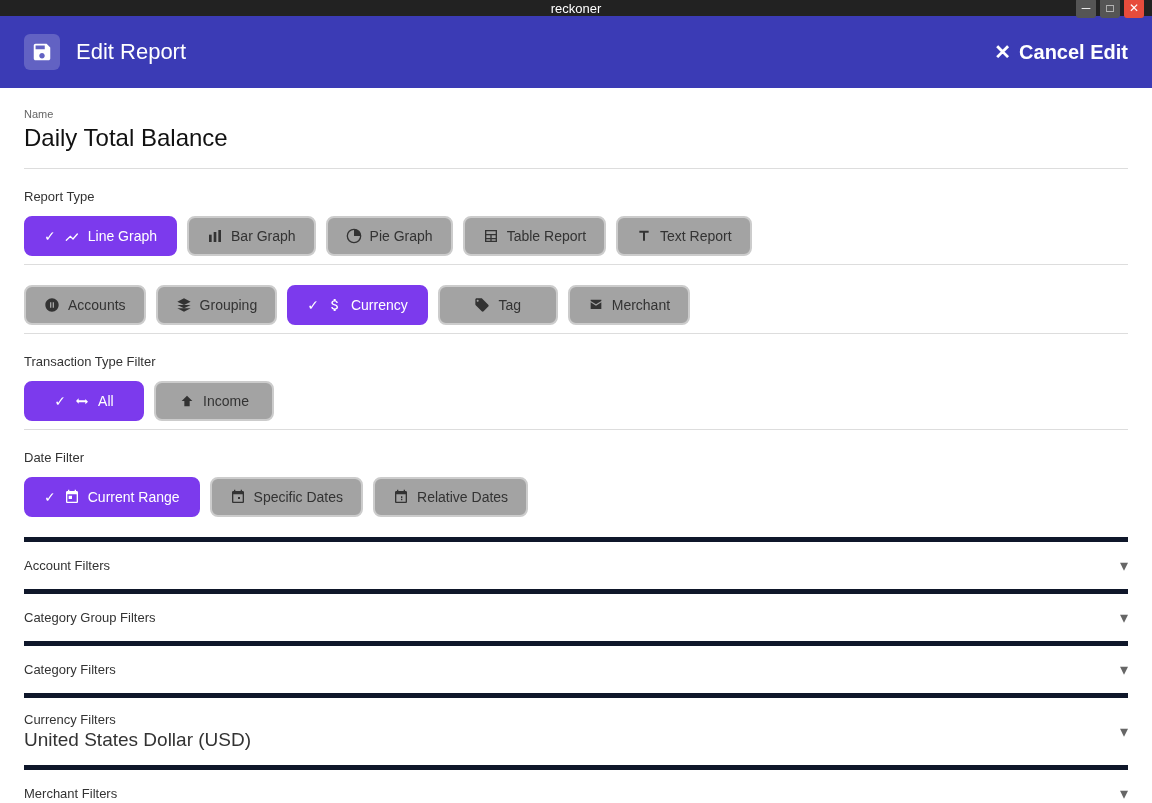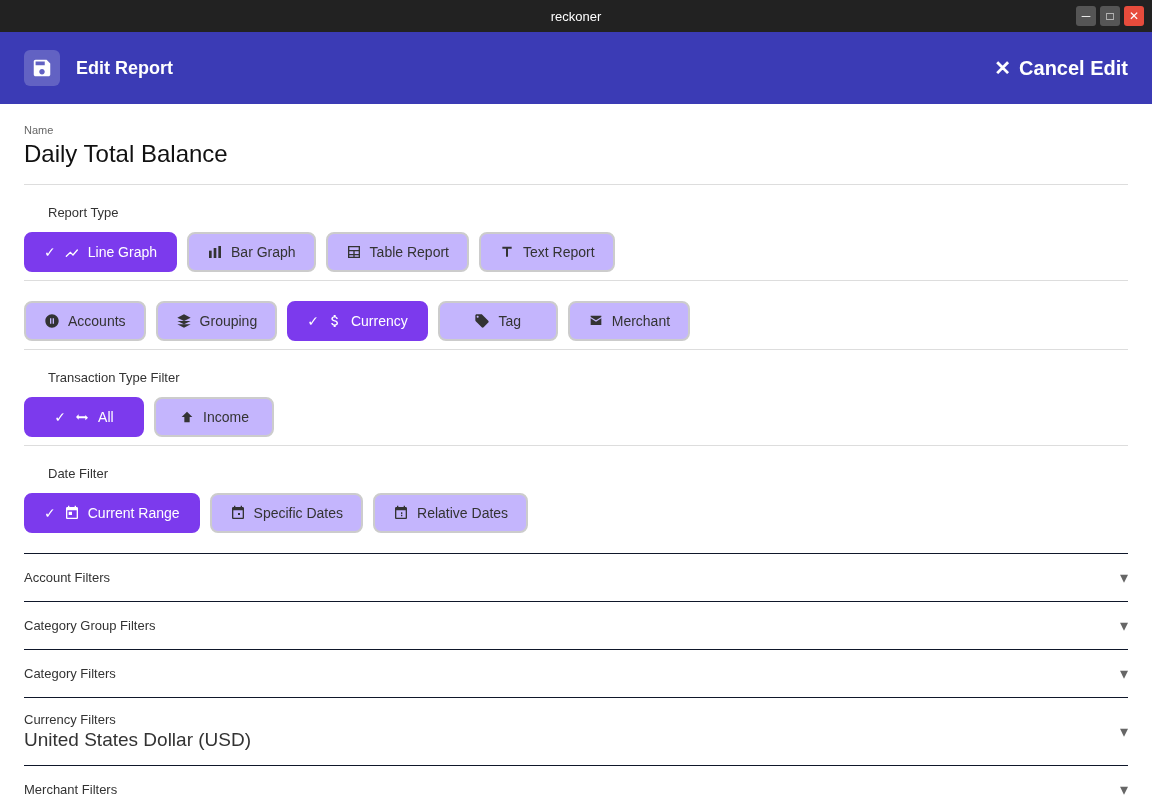--- a/index.html
+++ b/index.html
@@ -1,21 +1,21 @@
 <!DOCTYPE html>
 <html><head>
   <meta charset="utf-8">
   <style>
     * { box-sizing: border-box; margin: 0; padding: 0; }
     body { font-family: -apple-system, BlinkMacSystemFont, 'Segoe UI', sans-serif; background: #f0f0f0; }
 
     .titlebar {
       background: #222;
       color: white;
-      height: 32px;
+      height: 16px;
       display: flex;
       align-items: center;
       justify-content: center;
       position: relative;
       font-size: 13px;
     }
     .titlebar-controls {
       position: absolute;
       right: 8px;
       display: flex;
@@ -54,22 +54,22 @@
       width: 36px;
       height: 36px;
       background: rgba(255,255,255,0.2);
       border-radius: 6px;
       display: flex;
       align-items: center;
       justify-content: center;
       font-size: 20px;
     }
     .header-title {
-      font-size: 18px;
-      font-weight: 700;
+      font-size: 22px;
+      font-weight: 400;
     }
     .header-cancel {
       display: flex;
       align-items: center;
       gap: 8px;
       font-size: 20px;
       font-weight: 600;
       cursor: pointer;
       background: none;
       border: none;
@@ -98,38 +98,37 @@
       border: none;
       border-top: 1px solid #ddd;
       margin: 8px 0 16px 0;
     }
 
     .section-label {
       font-size: 13px;
       color: #333;
       margin-bottom: 12px;
       font-weight: 400;
-      margin-left: 24px;
     }
 
     .btn-group {
       display: flex;
       flex-wrap: wrap;
       gap: 10px;
       margin-bottom: 8px;
     }
 
     .option-btn {
       display: flex;
       align-items: center;
       gap: 8px;
       padding: 10px 18px;
       border: 2px solid #ccc;
       border-radius: 8px;
-      background: #c4b5fd;
+      background: #a3a3a3;
       cursor: pointer;
       font-size: 14px;
       font-weight: 500;
       color: #333;
       min-width: 120px;
       justify-content: center;
     }
     .option-btn.selected {
       background: #7c3aed;
       border-color: #7c3aed;
@@ -137,21 +136,21 @@
     }
     .option-btn .check-icon {
       font-size: 14px;
     }
 
     .section-row {
       margin-bottom: 20px;
     }
 
     .collapse-section {
-      border-top: 1px solid #0f172a;
+      border-top: 5px solid #0f172a;
       padding: 14px 0;
       display: flex;
       align-items: center;
       justify-content: space-between;
       cursor: pointer;
     }
     .collapse-section-title {
       font-size: 13px;
       color: #333;
     }
@@ -219,20 +218,27 @@
 
       <button class="option-btn">
         <svg width="16" height="16" viewBox="0 0 24 24" fill="currentColor">
             <rect x="3" y="10" width="4" height="11"></rect>
             <rect x="10" y="6" width="4" height="15"></rect>
             <rect x="17" y="3" width="4" height="18"></rect>
           </svg>
         <span>Bar Graph</span>
       </button>
 
+      <button class="option-btn">
+        <svg width="16" height="16" viewBox="0 0 24 24" fill="currentColor">
+            <path d="M12 2a10 10 0 0 1 10 10H12V2z"></path>
+            <circle cx="12" cy="12" r="10" fill="none" stroke="currentColor" stroke-width="2"></circle>
+          </svg>
+        <span>Pie Graph</span>
+      </button>
 
       <button class="option-btn">
         <svg width="16" height="16" viewBox="0 0 24 24" fill="currentColor">
             <path d="M3 3h18v18H3V3zm2 2v4h14V5H5zm0 6v4h6v-4H5zm8 0v4h6v-4h-6zm-8 6v2h6v-2H5zm8 0v2h6v-2h-6z"></path>
           </svg>
         <span>Table Report</span>
       </button>
 
       <button class="option-btn">
         <svg width="16" height="16" viewBox="0 0 24 24" fill="currentColor">

